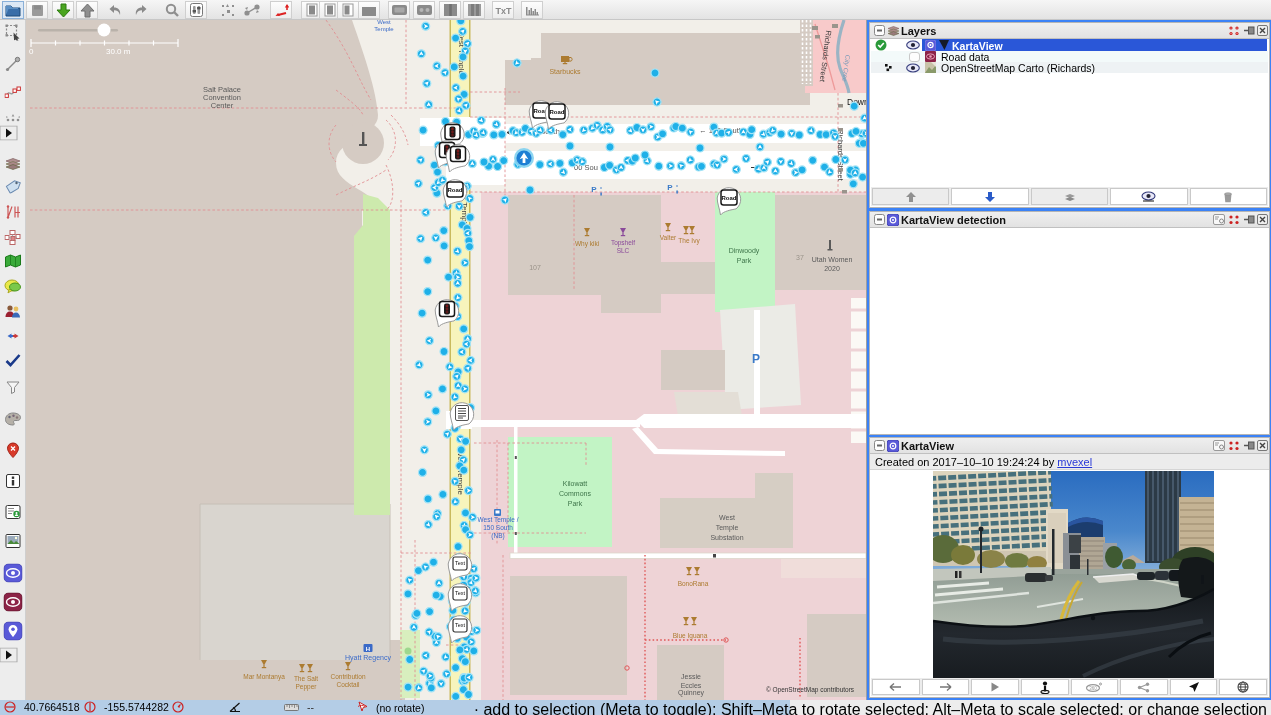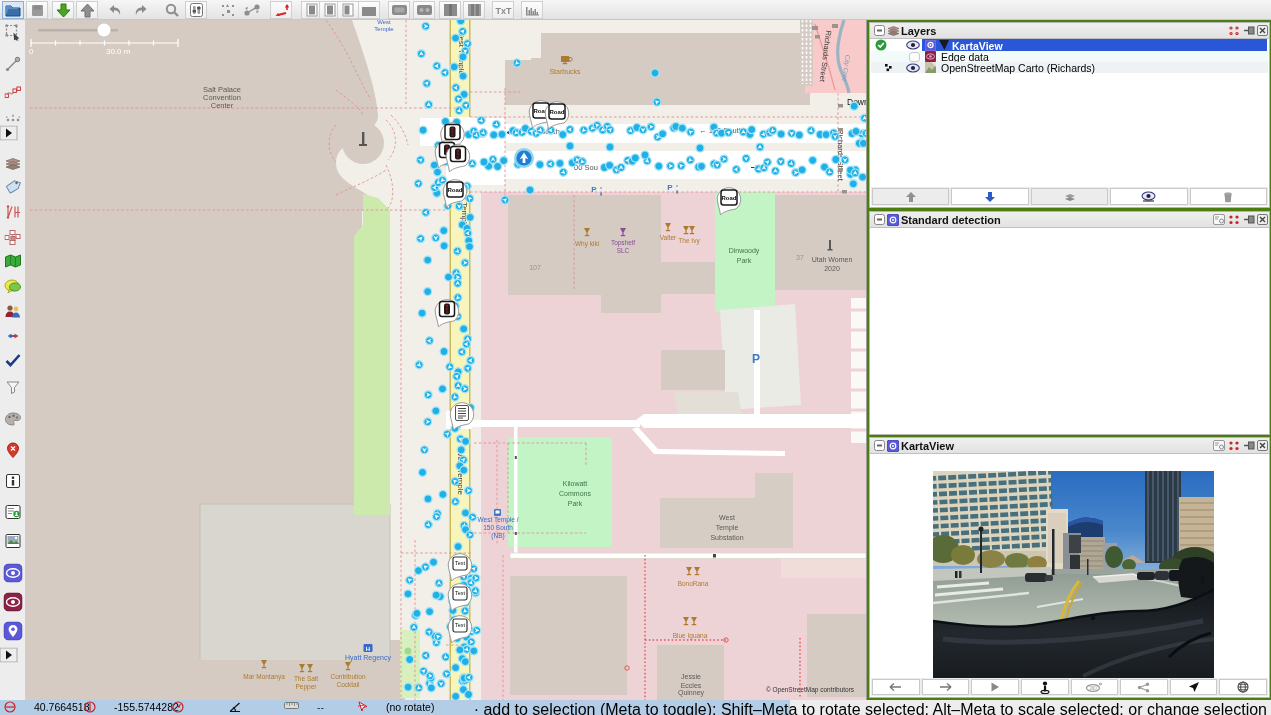--- a/index.html
+++ b/index.html
@@ -9,34 +9,34 @@
 .tbtn{position:absolute;top:1px;width:22px;height:18px;border:1px solid #cfcfcf;background:linear-gradient(#fdfdfd,#ededed);display:flex;align-items:center;justify-content:center}
 .tbtn.sel{border:1px solid #8ab0d8;background:#dce8f5}
 .tbtn svg{display:block}
 
 #sidebar{position:absolute;left:0;top:20px;width:26px;height:680px;background:#ededed;border-right:1px solid #cfcfcf}
 .sic{position:absolute;left:13px;transform:translate(-50%,-50%);display:flex;align-items:center;justify-content:center}
 
 #map{position:absolute;left:26px;top:20px;width:840px;height:680px;background:#f2efe9;overflow:hidden}
 #map svg{position:absolute;left:0;top:0}
 
-#rightcol{position:absolute;left:866px;top:20px;width:405px;height:680px;background:#4d7c0f;border-left:1px solid #9f9f9f}
+#rightcol{position:absolute;left:866px;top:20px;width:405px;height:680px;background:#3b82f6;border-left:1px solid #9f9f9f}
 .panel{position:absolute;left:2px;width:401px;background:#fff;border:1px solid #b5b5b5}
 .phead{position:absolute;left:0;top:0;right:0;height:16px;background:linear-gradient(#efefef,#e2e2e2);border-bottom:1px solid #c0c0c0;font-size:11px;color:#111;font-weight:bold}
 .phead .ttl{position:absolute;left:31px;top:2px;font-weight:600}
 .hico{position:absolute;top:2px}
 
 .lrow{position:absolute;left:1px;right:1px;height:11px;font-size:10px}
 .btnrow{position:absolute;left:1px;right:1px;height:19px;background:#ececec;display:flex}
 .bbtn{flex:1;margin:1px;border:1px solid #c9c9c9;background:#ececec;display:flex;align-items:center;justify-content:center}
 .bbtn.en{background:#fff}
 
 #status{position:absolute;left:0;top:700px;width:1271px;height:15px;background:#b4cde6;font-size:10.5px;color:#000}
 #statusr{position:absolute;left:790px;top:0;width:481px;height:15px;background:#ededed;font-size:16px;color:#000;white-space:nowrap}
-.sitem{position:absolute;top:1px;display:flex;align-items:flex-start;gap:18px}
+.sitem{position:absolute;top:1px;display:flex;align-items:center;gap:8px}
 </style></head>
 <body>
 <div id="app">
 <div id="toolbar">
 <div class="tbtn sel" style="left:2px">
         <svg width="16" height="14" viewBox="0 0 16 14">
           <path d="M1 3h5l1.5 2H15v8H1z" fill="#3a6ea8" stroke="#1d4a7a"></path>
           <path d="M1 3h5l1.5 2H13v1H3.5L1 12z" fill="#5b8fc4"></path>
         </svg>
       </div>
@@ -1073,21 +1073,21 @@
   </div>
   <div class="lrow" style="top:28px;height:11px;background:#f3fafa">
     <svg style="position:absolute;left:38px;top:1" width="11" height="10">
             <rect x="0.5" y="0.5" width="10" height="9" rx="2.5" fill="#fdfdfd" stroke="#c8c8c8"></rect>
           </svg>
     <svg style="position:absolute;left:54px;top:0" width="11" height="11">
             <rect width="11" height="11" rx="1" fill="#8c2347"></rect>
             <ellipse cx="5.5" cy="5.5" rx="4" ry="2.6" fill="none" stroke="#e8a0b8" stroke-width="1"></ellipse>
             <circle cx="5.5" cy="5.5" r="1.3" fill="#e8a0b8"></circle>
           </svg>
-    <span style="position:absolute;left:70px;top:0px;color:#000;font-size:10.5px">Edge data</span>
+    <span style="position:absolute;left:70px;top:0px;color:#000;font-size:10.5px">Road data</span>
   </div>
   <div class="lrow" style="top:39px;height:11px;background:#eef2f4">
     <svg style="position:absolute;left:13px;top:1" width="9" height="9">
             <g fill="#111">
               <rect x="1" y="1" width="2.6" height="2.6"></rect>
               <rect x="5" y="3" width="2.6" height="2.6"></rect>
               <rect x="2.5" y="5.5" width="2.6" height="2.6"></rect>
             </g>
           </svg>
     <svg style="position:absolute;left:35px;top:1" width="14" height="10">
@@ -1138,21 +1138,21 @@
   <div class="phead">
     <svg class="hico" style="left:4px" width="11" height="11">
             <rect x="0.5" y="0.5" width="10" height="10" rx="2" fill="#fdfdfd" stroke="#888"></rect>
             <rect x="3" y="4.5" width="5" height="2" fill="#666"></rect>
           </svg>
     <svg class="hico" style="left:17px" width="12" height="12">
             <rect width="12" height="12" rx="3" fill="#5a5ad8" stroke="#4545b5"></rect>
             <circle cx="6" cy="6" r="2.8" fill="none" stroke="#fff" stroke-width="1.2"></circle>
             <circle cx="6" cy="6" r="1" fill="#fff"></circle>
           </svg>
-    <span class="ttl">Standard detection</span>
+    <span class="ttl">KartaView detection</span>
     <svg class="hico" style="left:343px" width="12" height="11">
             <rect x="0.5" y="0.5" width="11" height="10" rx="1.5" fill="#f8f8f8" stroke="#999"></rect>
             <path d="M2 3h4M2 5h3" stroke="#999" stroke-width="1"></path>
             <circle cx="8.5" cy="7" r="2" fill="none" stroke="#888"></circle>
           </svg>
     <svg class="hico" style="left:358px" width="12" height="11">
             <g fill="#cc2222">
               <circle cx="3" cy="3" r="1.6"></circle>
               <circle cx="9" cy="3" r="1.6"></circle>
               <circle cx="3" cy="8.5" r="1.6"></circle>
@@ -1197,20 +1197,23 @@
           </svg>
     <svg class="hico" style="left:373px" width="12" height="11">
             <path d="M1 5.5h4" stroke="#555" stroke-width="1.5"></path>
             <rect x="5.5" y="2" width="5.5" height="7" fill="#888" stroke="#555"></rect>
           </svg>
     <svg class="hico" style="left:387px" width="11" height="11">
             <rect x="0.5" y="0.5" width="10" height="10" rx="1.5" fill="#eee" stroke="#777"></rect>
             <path d="M3 3l5 5M8 3l-5 5" stroke="#444" stroke-width="1.4"></path>
           </svg>
   </div>
+  <div style="position:absolute;left:0;top:16px;right:0;height:16px;background:#ececec;border-bottom:1px solid #d5d5d5;font-size:11px;color:#000">
+          <span style="position:absolute;left:5px;top:2px">Created on 2017–10–10 19:24:24 by <a style="color:#2a3ad8;text-decoration:underline">mvexel</a></span>
+        </div>
   <div style="position:absolute;left:0;top:32px;right:0;bottom:20px;background:#fff"></div>
   <div id="photo" style="position:absolute;left:63px;top:33px;width:281px;height:207px"><svg width="281" height="207" viewBox="0 0 281 207">
 <defs>
 <linearGradient id="sky" x1="0" y1="0" x2="0" y2="1">
  <stop offset="0" stop-color="#2a6cc0"></stop>
                 <stop offset="0.55" stop-color="#4a88cc"></stop>
                 <stop offset="1" stop-color="#93b8dd"></stop>
 </linearGradient>
 <linearGradient id="road" x1="0" y1="0" x2="0" y2="1">
  <stop offset="0" stop-color="#8e9a92"></stop>

